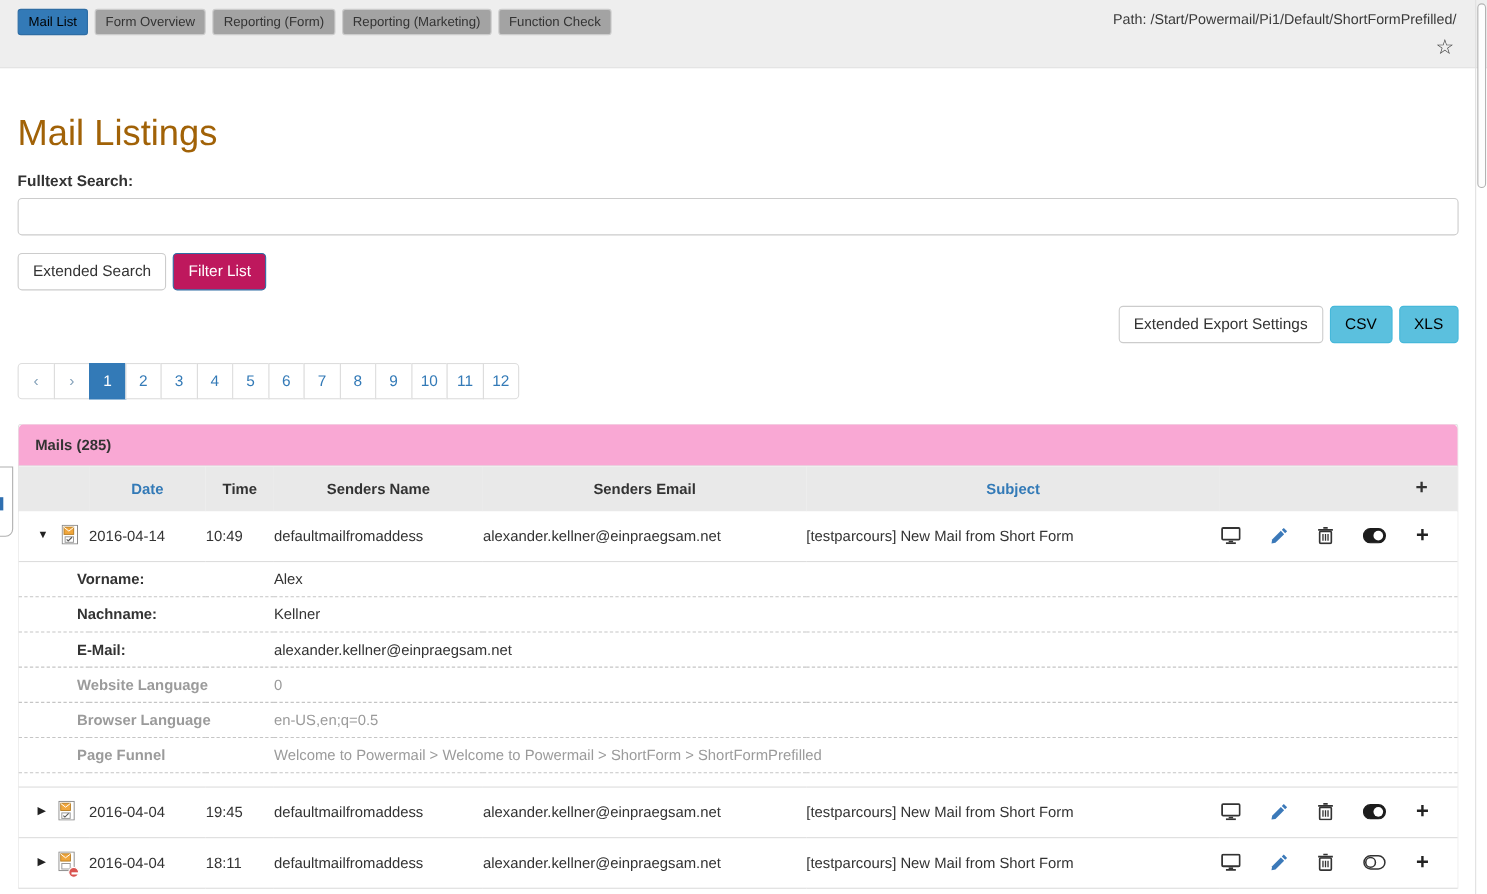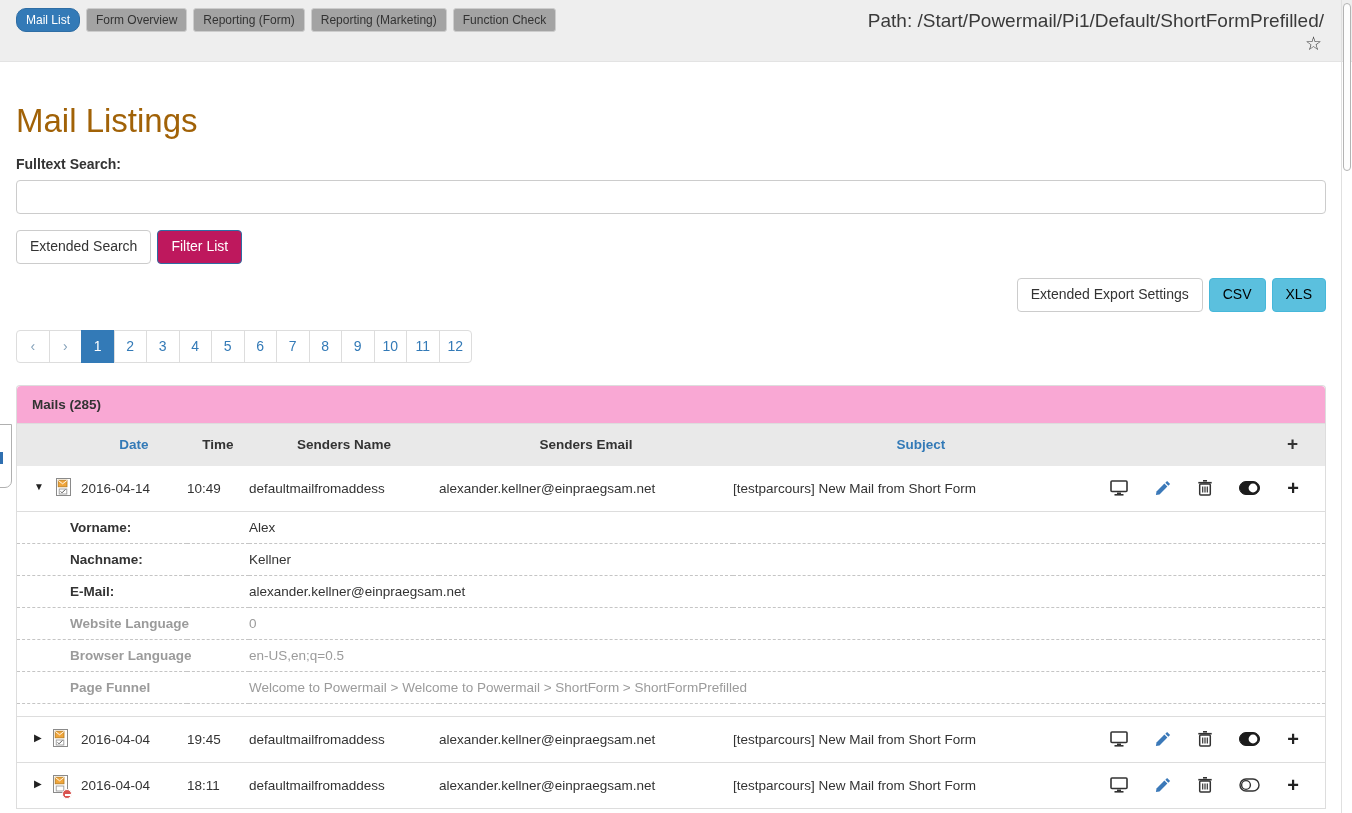--- a/index.html
+++ b/index.html
@@ -10,22 +10,22 @@
     color: #333; background: #fff; position: relative;
   }
 
   
   .topbar { height: 62px; background: #eeeeee; position: relative; border-bottom: 1px solid #e3e3e3; }
   .tabs { position: absolute; top: 8px; left: 16px; display: flex; gap: 6px; }
   .tab {
     font-size: 12px; line-height: 1; padding: 5px 9px; background: #a3a3a3;
     border: 1px solid #ccc; border-radius: 3px; color: #333; cursor: pointer; white-space: nowrap;
   }
-  .tab.active { background: #337ab7; border-color: #2e6da4; color: #ffffff; border-radius: 10px; }
-  .path { position: absolute; top: 10px; right: 28px; font-size: 19px; color: #3a3a3a; }
+  .tab.active { background: #337ab7; border-color: #2e6da4; color: #000000; }
+  .path { position: absolute; top: 10px; right: 28px; font-size: 13px; color: #3a3a3a; }
   .star { position: absolute; top: 34px; right: 30px; font-size: 19px; color: #333; cursor: pointer; line-height: 1; }
 
   
   .content { margin: 0 26px 0 16px; }
   .page-title { font-size: 33px; font-weight: 400; margin: 40px 0 16px; color: #a16207; }
   .search-label { font-size: 14px; font-weight: bold; margin-bottom: 8px; }
   .search-input {
     width: 100%; height: 34px; border: 1px solid #ccc; border-radius: 4px;
     padding: 6px 12px; font-size: 14px; font-family: inherit; color: #333; outline: none;
   }

